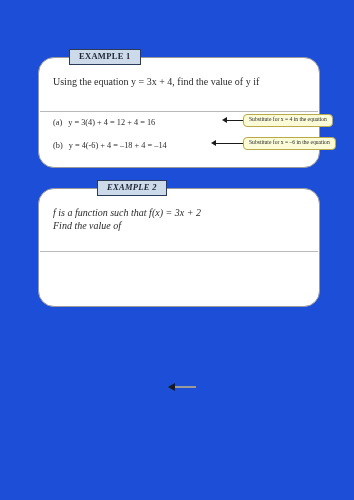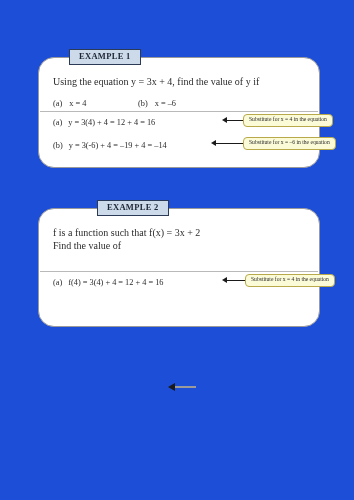--- a/index.html
+++ b/index.html
@@ -26,21 +26,21 @@
   .example-card {
     position: absolute;
     left: 38px;
     width: 282px;
     border: 1px solid #9a9a9a;
     border-radius: 16px;
     box-sizing: border-box;
     background: #ffffff;
   }
   #card-1 { top: 57px; height: 111px; }
-  #card-2 { top: 208px; height: 119px; }
+  #card-2 { top: 188px; height: 119px; font-style: italic; }
 
   .example-tag {
     position: absolute;
     top: -9px;
     background: #ccdaea;
     border: 1px solid #2b3a56;
     padding: 2px 9px 3px 9px;
     font-size: 8.5px;
     font-weight: bold;
     letter-spacing: 0.3px;
@@ -175,46 +175,38 @@
 
 <div class="page">
 
   <div class="example-card" id="card-1">
 
     <div class="example-tag" id="tag-1">EXAMPLE 1</div>
 
     <div class="card-upper">
       <div class="prompt-line">Using the equation y = 3x + 4, find the value of y if</div>
 
-      <div class="parts-row">
-        <div class="part-a">
-          <span class="part-label">(a)</span><span>x = 4</span>
-        </div>
-        <div class="part-b">
-          <span class="part-label">(b)</span><span>x = –6</span>
-        </div>
-      </div>
     </div>
 
     <div class="divider" id="divider-1"></div>
 
     <div class="card-lower" id="lower-1">
 
       <div class="solution-row">
         <div class="solution-text">
           <span class="part-label">(a)</span><span>y = 3(4) + 4 = 12 + 4 = 16</span>
         </div>
         <div class="leader-head" id="head-1a"></div>
         <div class="leader" id="leader-1a"></div>
         <div class="callout" id="callout-1a">Substitute for x = 4 in the equation</div>
       </div>
 
       <div class="solution-row">
         <div class="solution-text">
-          <span class="part-label">(b)</span><span>y = 3(-6) + 4 = –19 + 4 = –14</span>
+          <span class="part-label">(b)</span><span>y = 4(-6) + 4 = –18 + 4 = –14</span>
         </div>
         <div class="leader-head" id="head-1b"></div>
         <div class="leader" id="leader-1b"></div>
         <div class="callout" id="callout-1b">Substitute for x = –6 in the equation</div>
       </div>
 
     </div>
   </div>
 
   <div class="example-card" id="card-2">
@@ -224,28 +216,20 @@
     <div class="card-upper">
       <div class="prompt-line">f is a  function such that f(x) = 3x + 2</div>
       <div class="prompt-line">Find the value of</div>
 
     </div>
 
     <div class="divider" id="divider-2"></div>
 
     <div class="card-lower" id="lower-2">
 
-      <div class="solution-row">
-        <div class="solution-text">
-          <span class="part-label">(a)</span><span>f(4) = 3(4) + 4 = 12 + 4 = 16</span>
-        </div>
-        <div class="leader-head" id="head-2a"></div>
-        <div class="leader" id="leader-2a"></div>
-        <div class="callout" id="callout-2a">Substitute for x = 4 in the equation</div>
-      </div>
 
 
     </div>
   </div>
 
   <div class="stray-arrow">
     <div class="shaft"></div>
     <div class="head"></div>
   </div>
 

